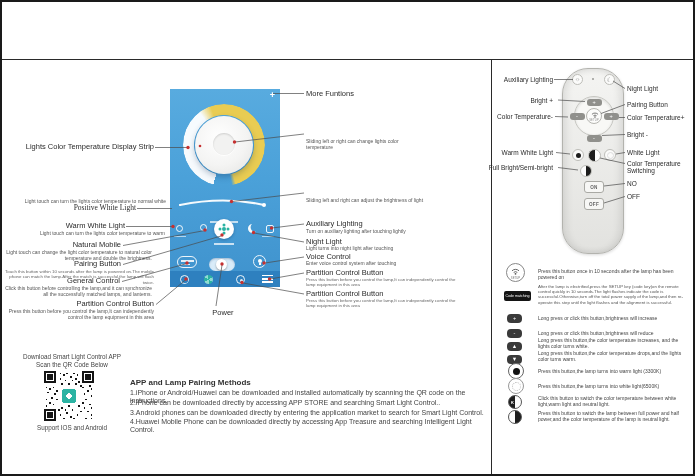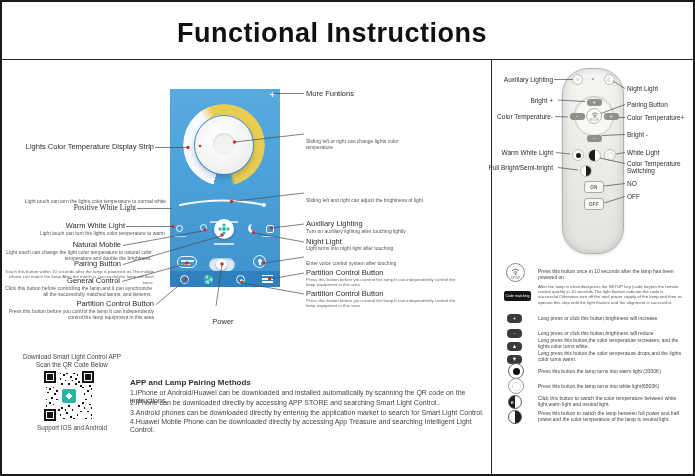--- a/index.html
+++ b/index.html
@@ -67,21 +67,20 @@
   .pm-i{left:128px;width:362px;font-size:7px;color:#444;line-height:1.1;}
   
   .qt{font-size:6.3px;color:#444;}
   svg.lines{position:absolute;left:0;top:0;pointer-events:none;}
 </style>
 </head>
 <body>
 
 <div id="page">
 
-  <div id="title" class="abs">Functional Instructions</div>
   <div id="hrule" class="abs"></div>
   <div id="vrule" class="abs"></div>
 
   <div id="panel" class="abs">
     <div class="plus">+</div>
     <div id="ring"></div>
     <div id="knob">
         <div class="inner"></div>
       </div>
     <svg width="110" height="24" style="position:absolute;left:0;top:104px;">
@@ -135,26 +134,27 @@
   <div class="abs lt r" style="left:2px;top:298px;width:150px;">Partition Control Button</div>
   <div class="abs ld r" style="left:2px;top:307px;width:150px;">Press this button before you control the lamp,It can independently control the lamp equipment in this area</div>
 
   <div class="abs lt" style="left:304px;top:88px;width:150px;">More Funtions</div>
   <div class="abs ld" style="left:304px;top:137px;width:120px;">Sliding left or right can change lights color temperature</div>
   <div class="abs ld" style="left:304px;top:196px;width:170px;">Sliding left and right can adjust the brightness of light</div>
   <div class="abs lt" style="left:304px;top:218px;width:160px;">Auxiliary Lighting</div>
   <div class="abs ld" style="left:304px;top:227px;width:160px;">Turn on auxiliary lighting after touching lightly</div>
   <div class="abs lt" style="left:304px;top:236px;width:160px;">Night Light</div>
   <div class="abs ld" style="left:304px;top:244px;width:160px;">Light turns into night light after touching</div>
+  <div class="abs lt" style="left:304px;top:251px;width:160px;">Voice Control</div>
   <div class="abs ld" style="left:304px;top:259px;width:160px;">Enter voice control system after touching</div>
   <div class="abs lt" style="left:304px;top:267px;width:160px;">Partition Control Button</div>
   <div class="abs ld2" style="left:304px;top:275px;width:150px;">Press this button before you control the lamp,It can independently control the lamp equipment in this area</div>
   <div class="abs lt" style="left:304px;top:288px;width:160px;">Partition Control Button</div>
   <div class="abs ld2" style="left:304px;top:296px;width:150px;">Press this button before you control the lamp,It can independently control the lamp equipment in this area</div>
-  <div class="abs lt c" style="left:198px;top:316px;width:46px;">Power</div>
+  <div class="abs lt c" style="left:198px;top:307px;width:46px;">Power</div>
 
   <div class="abs qt c" style="left:8px;top:351px;width:124px;">Download Smart Light Control APP</div>
   <div class="abs qt c" style="left:8px;top:359px;width:124px;">Scan the QR Code Below</div>
   <svg class="abs" style="left:42px;top:369px;" width="50" height="50" viewBox="0 0 29 29" shape-rendering="crispEdges">
     <rect width="29" height="29" fill="#fff"></rect>
     <g fill="#141414">
       <rect x="0" y="0" width="7" height="7"></rect>
         <rect x="1" y="1" width="5" height="5" fill="#fff"></rect>
         <rect x="2" y="2" width="3" height="3"></rect>
       <rect x="22" y="0" width="7" height="7"></rect>

